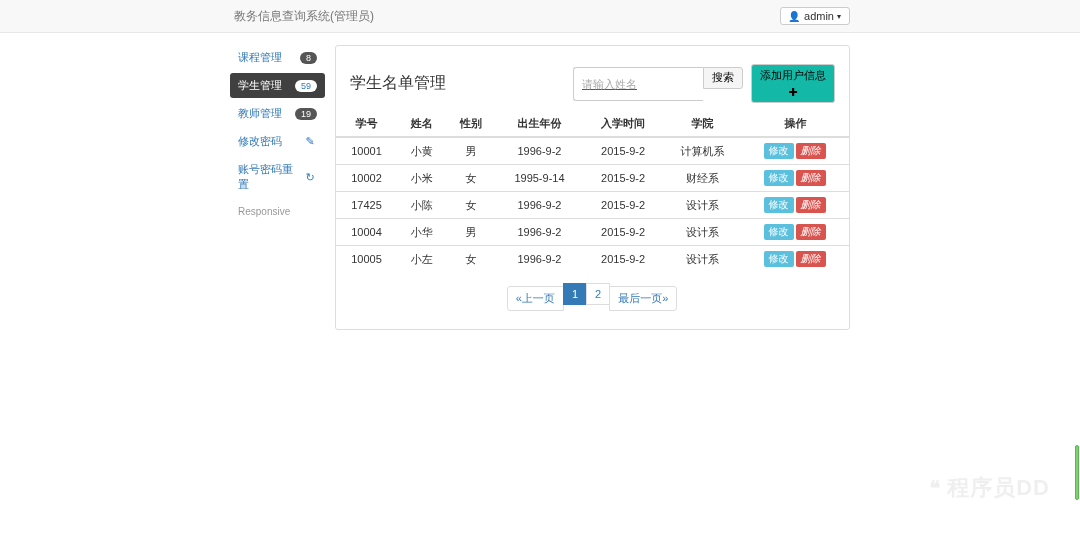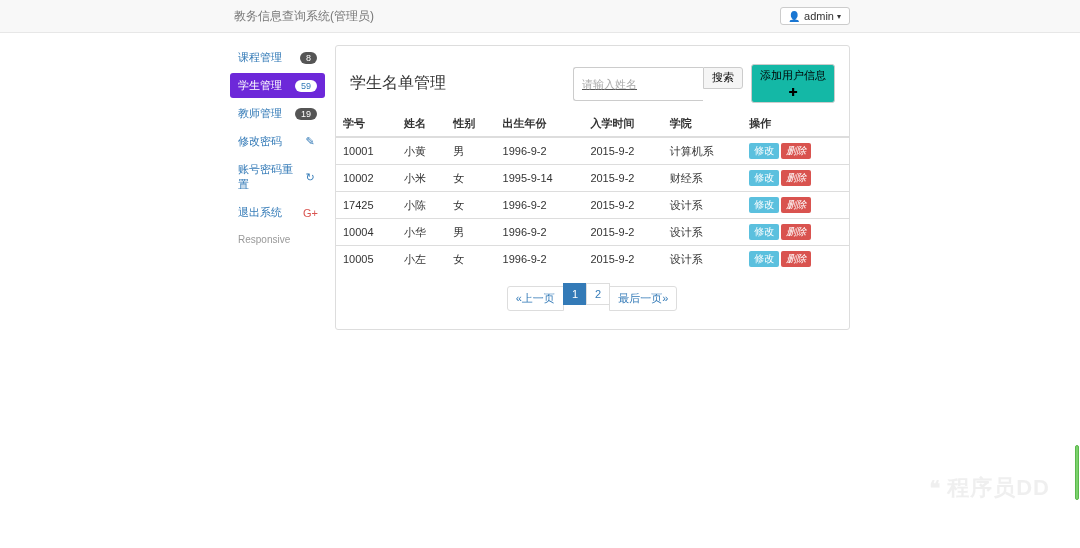--- a/index.html
+++ b/index.html
@@ -44,21 +44,21 @@
   
   .side-item {
     display: flex; align-items: center; justify-content: space-between;
     font-size: 11px;
     padding: 5px 8px;
     border-radius: 3px;
     color: #337ab7;
     cursor: pointer;
     margin-bottom: 3px;
   }
-  .side-item.active { background: #6d28d9; color: #fff; }
+  .side-item.active { background: #404040; color: #fff; }
   .side-badge {
     background: #555;
     color: #fff;
     font-size: 9px;
     border-radius: 8px;
     padding: 1px 6px;
     min-width: 14px;
     text-align: center;
   }
   .side-item.active .side-badge { background: #fff; color: #337ab7; }
@@ -101,21 +101,21 @@
     background: #14b8a6;
     border-radius: 3px;
     padding: 3px 8px;
     cursor: pointer;
     display: inline-flex; align-items: center; gap: 3px; flex-direction: column;
   }
 
   
   table { width: 100%; border-collapse: collapse; }
   th, td {
-    text-align: left;
+    text-align: center;
     font-size: 11px;
     padding: 5px 7px;
     border-top: 1px solid #ddd;
   }
   th { font-weight: 700; border-bottom: 2px solid #ddd; border-top: none; }
   .label-btn {
     display: inline-block;
     font-size: 10px;
     color: #fff;
     padding: 1px 5px;
@@ -196,24 +196,20 @@
           <span>教师管理</span>
           <span class="side-badge">19</span>
         </div>
         <div class="side-item">
           <span>修改密码</span>
           <span class="side-icon">✎</span>
         </div>
         <div class="side-item">
           <span>账号密码重置</span>
           <span class="side-icon">↻</span>
-        </div>
-        <div class="side-item">
-          <span>退出系统</span>
-          <span class="side-icon" style="color:#d9534f;">G+</span>
         </div>
         <div class="side-footer">Responsive</div>
       </div>
 
       <div class="main">
         <div class="panel">
           <div class="panel-head">
             <h1 class="panel-title">学生名单管理</h1>
             <div class="head-right">
               <div class="search-group">

